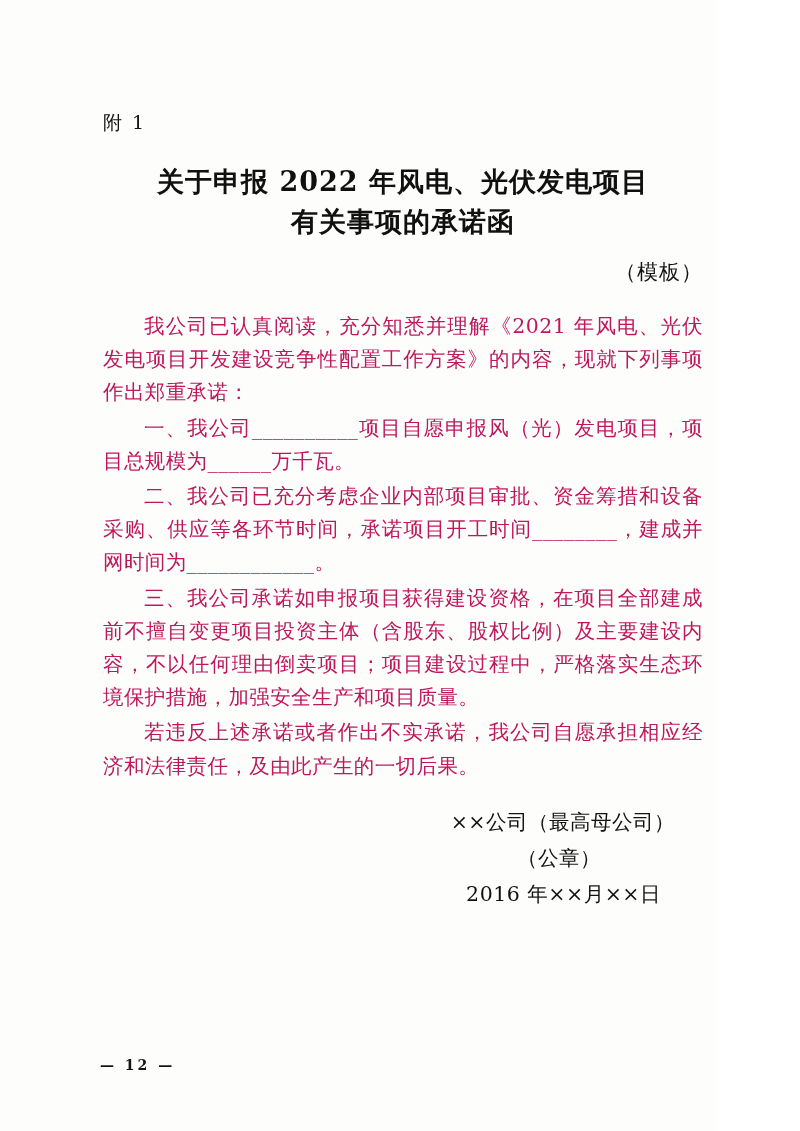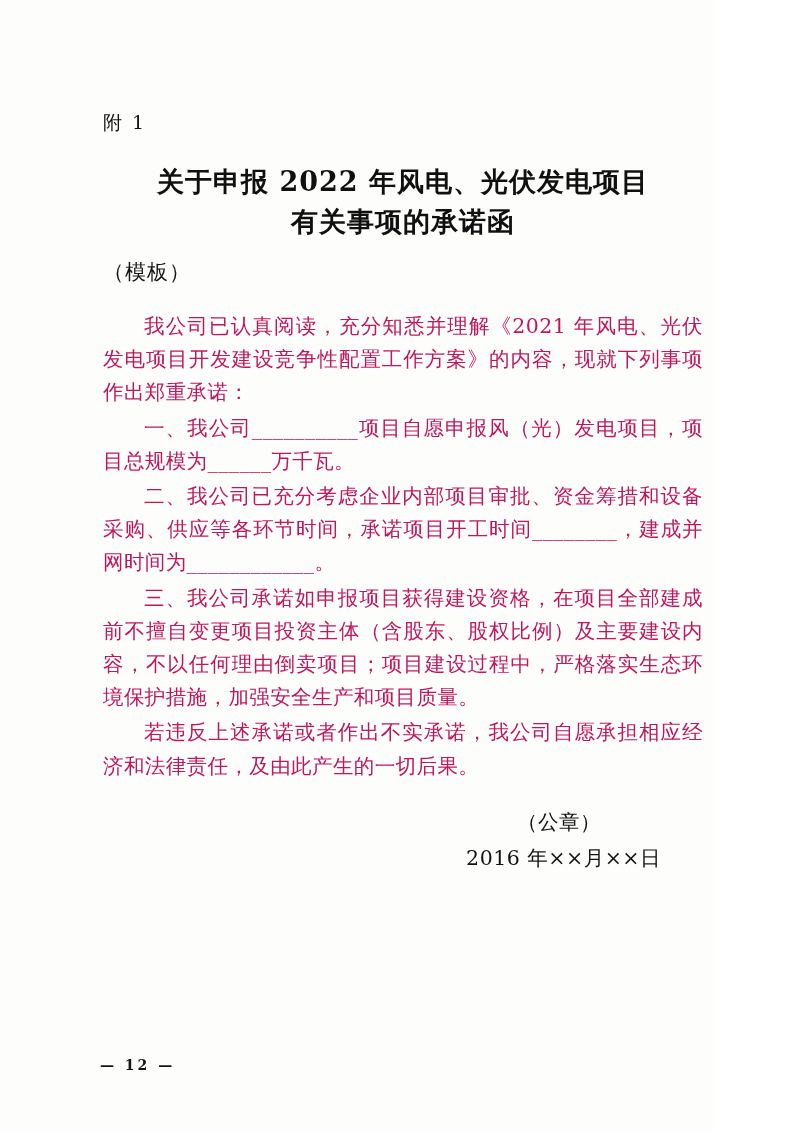--- a/index.html
+++ b/index.html
@@ -42,21 +42,21 @@
     margin-top: 14px;
   }
   .title-line {
     font-size: 27px;
     font-weight: bold;
     letter-spacing: 1px;
     line-height: 1.48;
     color: #101010;
   }
   .subtitle {
-    text-align: left;
+    text-align: right;
     font-size: 21px;
     margin-top: 16px;
     letter-spacing: 1px;
     color: #141414;
   }
   .body-block {
     margin-top: 24px;
   }
   p.para {
     font-size: 20.5px;
@@ -111,20 +111,21 @@
 
     <div class="body-block">
       <p class="para">我公司已认真阅读，充分知悉并理解《2021 年风电、光伏发电项目开发建设竞争性配置工作方案》的内容，现就下列事项作出郑重承诺：</p>
       <p class="para">一、我公司__________项目自愿申报风（光）发电项目，项目总规模为______万千瓦。</p>
       <p class="para">二、我公司已充分考虑企业内部项目审批、资金筹措和设备采购、供应等各环节时间，承诺项目开工时间________，建成并网时间为____________。</p>
       <p class="para">三、我公司承诺如申报项目获得建设资格，在项目全部建成前不擅自变更项目投资主体（含股东、股权比例）及主要建设内容，不以任何理由倒卖项目；项目建设过程中，严格落实生态环境保护措施，加强安全生产和项目质量。</p>
       <p class="para">若违反上述承诺或者作出不实承诺，我公司自愿承担相应经济和法律责任，及由此产生的一切后果。</p>
     </div>
 
     <div class="signature">
+      <span class="sig-line company">××公司（最高母公司）</span>
       <span class="sig-line seal">（公章）</span>
       <span class="sig-line date">2016 年××月××日</span>
     </div>
 
   </div>
 
   <div class="page-number">— 12 —</div>
 
 </div>
 

